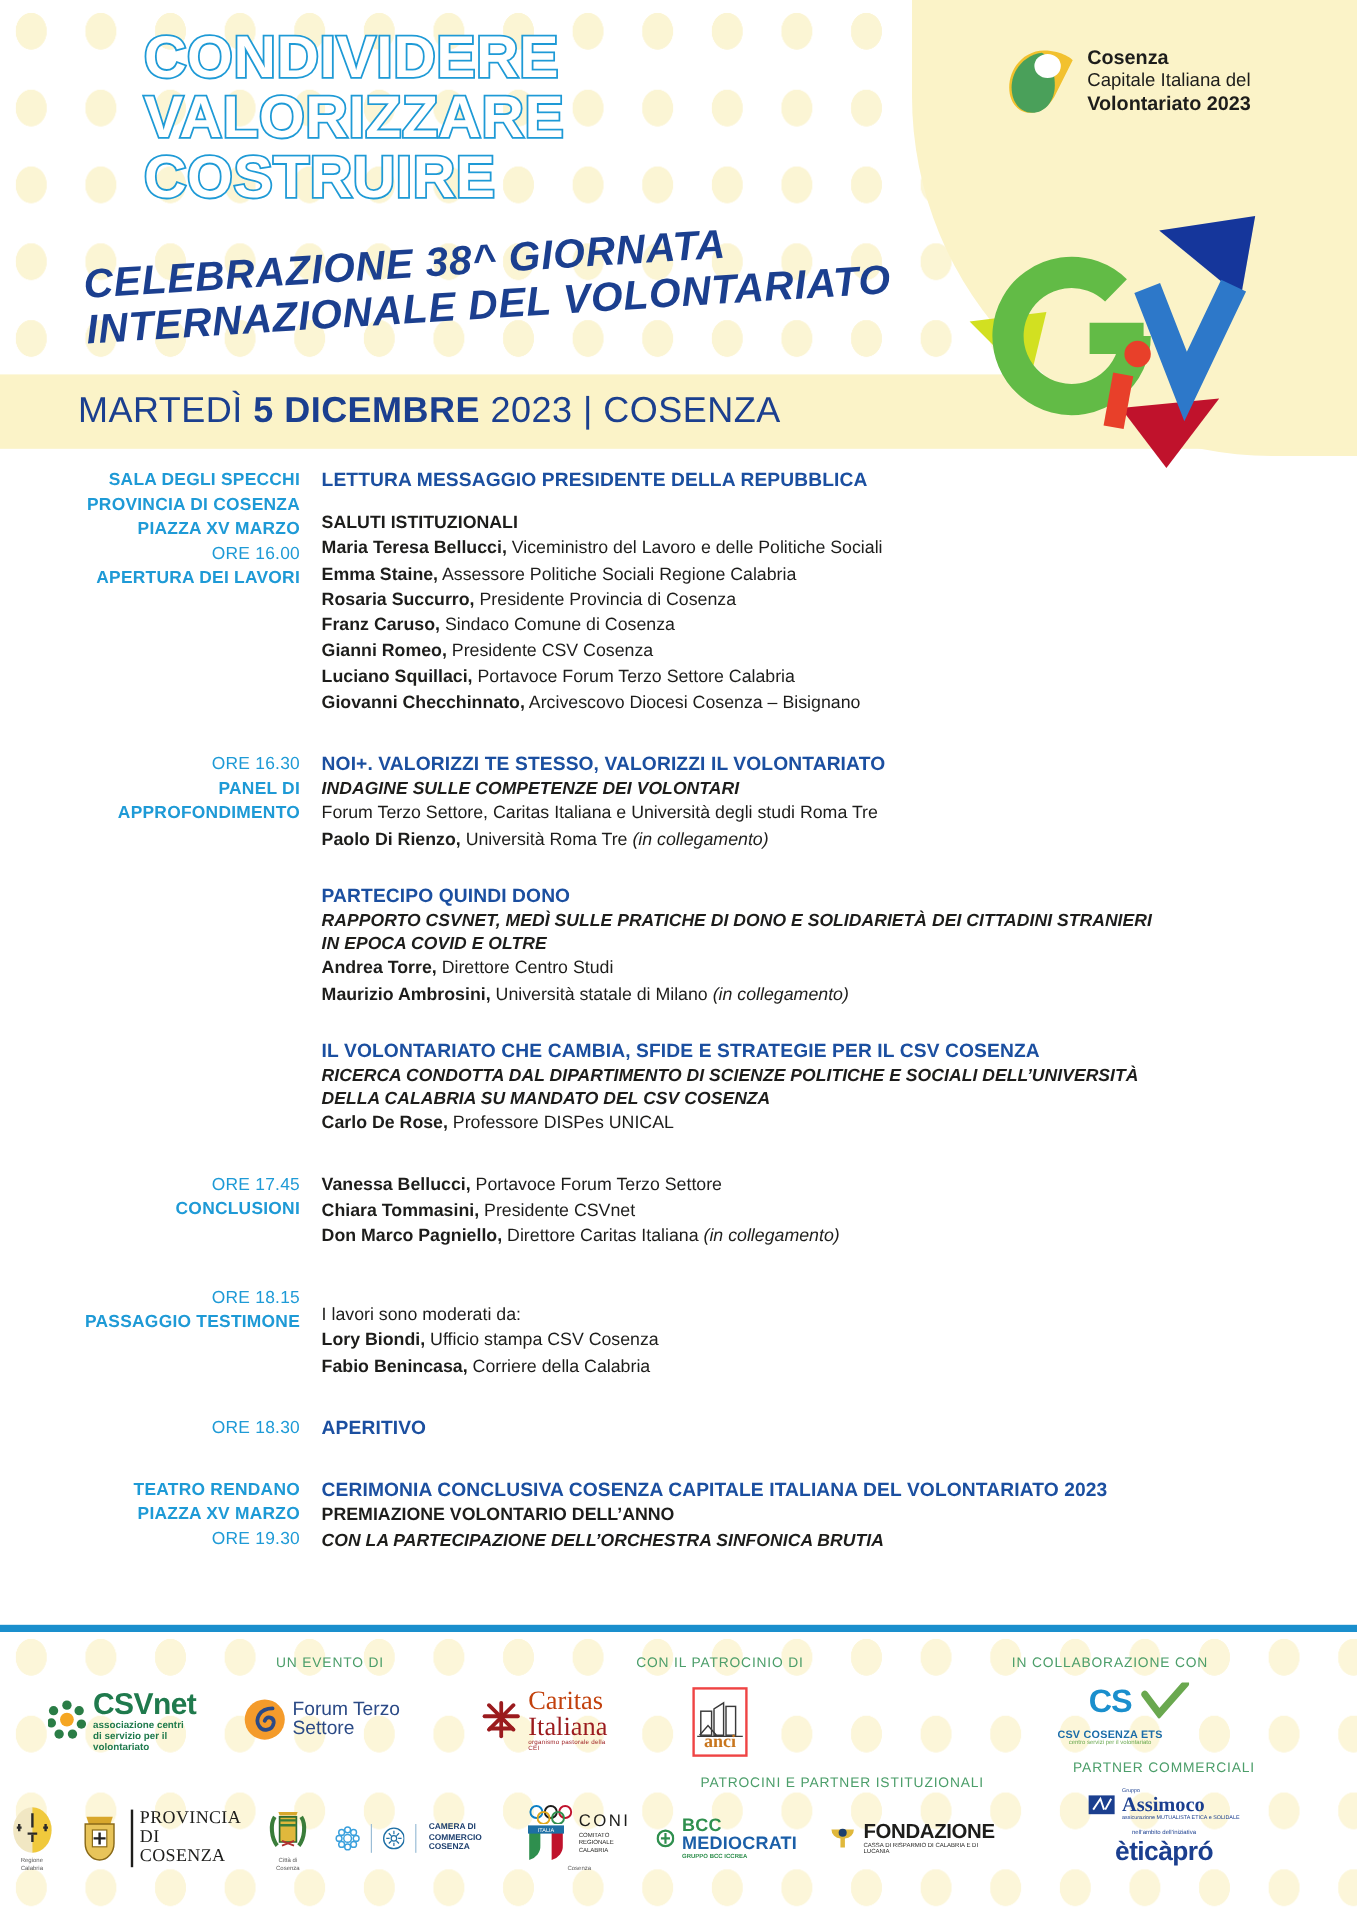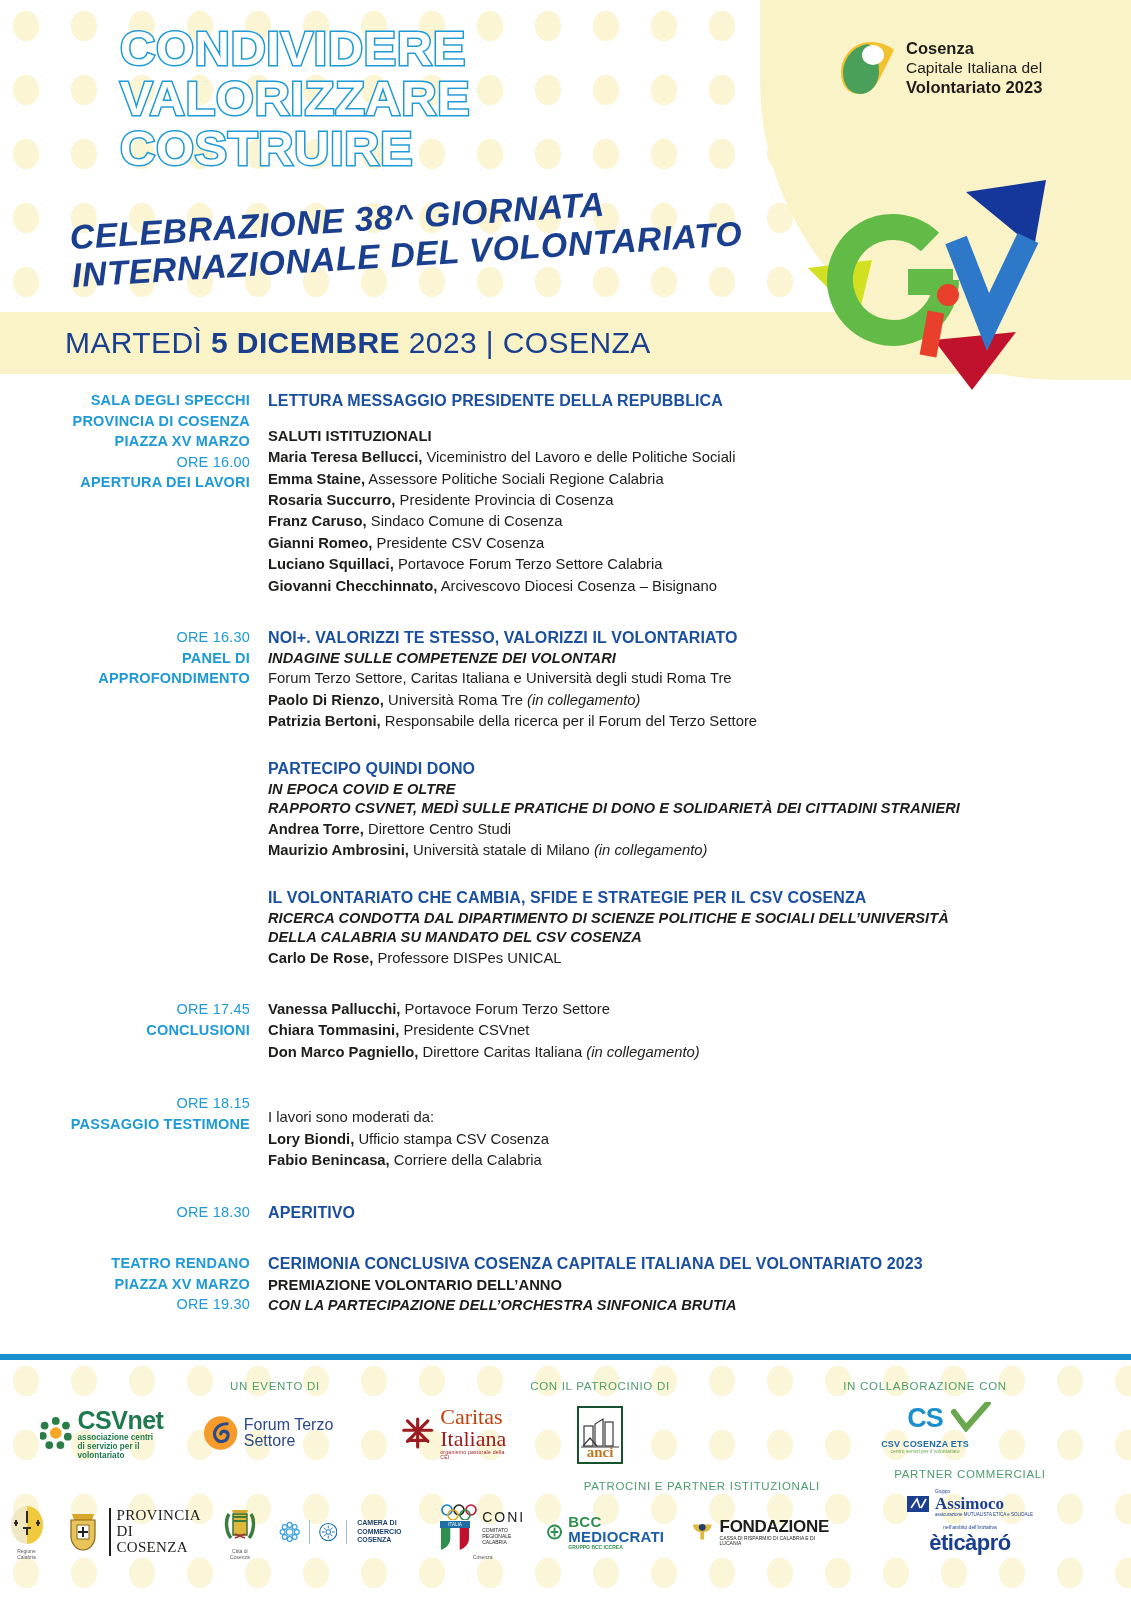--- a/index.html
+++ b/index.html
@@ -182,21 +182,21 @@
 
   .csvnet-txt .big { font-size: 25px; font-weight: bold; color: #1f7a4d; letter-spacing: -0.5px; }
   .csvnet-txt .sm { font-size: 8.2px; font-weight: bold; color: #1f7a4d; line-height: 1.12; }
 
   .fts-txt { font-size: 16px; color: #2b4a86; }
 
   .caritas-txt .big { font-size: 22px; color: #c2410c; font-family:"Liberation Serif", serif; line-height:1; }
   .caritas-txt .big2 { font-size: 22px; color: #9b1b1e; font-family:"Liberation Serif", serif; line-height:1; }
   .caritas-txt .sm { font-size: 5.2px; color: #9b1b1e; letter-spacing: .2px; }
 
-  .anci-box { width: 46px; height: 58px; border: 2px solid #14532d; position: relative; background:#fff; }
+  .anci-box { width: 46px; height: 58px; border: 2px solid #ef4444; position: relative; background:#fff; }
   .anci-word { position: absolute; bottom: 1px; left: 0; width: 100%; text-align: center;
                font-size: 15px; font-weight: bold; color: #c8761e; font-family:"Liberation Serif", serif;}
 
   .csvcs-txt { text-align: center; }
   .csvcs-txt .big { font-size: 27px; font-weight: bold; color: #1a8fcd; letter-spacing: -1px; line-height: .9;}
   .csvcs-txt .md { font-size: 9px; font-weight: bold; color: #1b6ca8; letter-spacing: .2px; }
   .csvcs-txt .sm { font-size: 5px; color: #6aa84f; }
 
   .crest { width: 34px; height: 40px; flex: none; }
   .tiny-cap { font-size: 5px; color: #5a5a5a; text-align: center; margin-top: 2px; }
@@ -305,41 +305,40 @@
         <div class="col-left">
           <div class="light">ORE 16.30</div>
           <div class="">PANEL DI</div>
           <div class="">APPROFONDIMENTO</div>
         </div>
         <div class="col-right">
           <div class="sec-head">NOI+. VALORIZZI TE STESSO, VALORIZZI IL VOLONTARIATO</div>
           <div class="sec-sub">INDAGINE SULLE COMPETENZE DEI VOLONTARI</div>
           <div class="plain">Forum Terzo Settore, Caritas Italiana e Università degli studi Roma Tre</div>
           <div class="ln"><b>Paolo Di Rienzo,</b><span> Università Roma Tre </span><i>(in collegamento)</i></div>
-          <div class="ln"><b>Patrizia Bertoni,</b><span> Responsabile della ricerca per il Forum del Terzo Settore</span></div>
           <div class="gap-m"></div>
           <div class="sec-head">PARTECIPO QUINDI DONO</div>
+          <div class="sec-sub">RAPPORTO CSVNET, MEDÌ SULLE PRATICHE DI DONO E SOLIDARIETÀ DEI CITTADINI STRANIERI</div>
           <div class="sec-sub">IN EPOCA COVID E OLTRE</div>
-          <div class="sec-sub">RAPPORTO CSVNET, MEDÌ SULLE PRATICHE DI DONO E SOLIDARIETÀ DEI CITTADINI STRANIERI</div>
           <div class="ln"><b>Andrea Torre,</b><span> Direttore Centro Studi</span></div>
           <div class="ln"><b>Maurizio Ambrosini,</b><span> Università statale di Milano </span><i>(in collegamento)</i></div>
           <div class="gap-m"></div>
           <div class="sec-head">IL VOLONTARIATO CHE CAMBIA, SFIDE E STRATEGIE PER IL CSV COSENZA</div>
           <div class="sec-sub">RICERCA CONDOTTA DAL DIPARTIMENTO DI SCIENZE POLITICHE E SOCIALI DELL’UNIVERSITÀ</div>
           <div class="sec-sub">DELLA CALABRIA SU MANDATO DEL CSV COSENZA</div>
           <div class="ln"><b>Carlo De Rose,</b><span> Professore DISPes UNICAL</span></div>
         </div>
       </div>
       <div class="row" style="margin-top: 30px;">
         <div class="col-left">
           <div class="light">ORE 17.45</div>
           <div class="">CONCLUSIONI</div>
         </div>
         <div class="col-right">
-          <div class="ln"><b>Vanessa Pallucchi,</b><span> Portavoce Forum Terzo Settore</span></div>
+          <div class="ln"><b>Vanessa Bellucci,</b><span> Portavoce Forum Terzo Settore</span></div>
           <div class="ln"><b>Chiara Tommasini,</b><span> Presidente CSVnet</span></div>
           <div class="ln"><b>Don Marco Pagniello,</b><span> Direttore Caritas Italiana </span><i>(in collegamento)</i></div>
         </div>
       </div>
       <div class="row" style="margin-top: 30px;">
         <div class="col-left">
           <div class="light">ORE 18.15</div>
           <div class="">PASSAGGIO TESTIMONE</div>
         </div>
         <div class="col-right">

